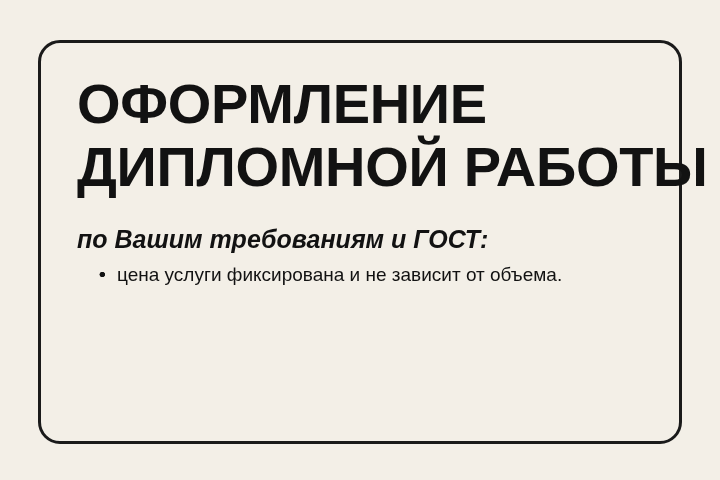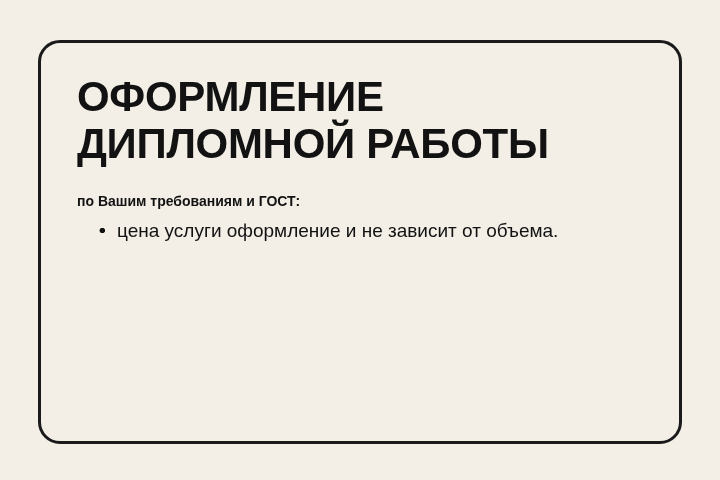--- a/index.html
+++ b/index.html
@@ -26,39 +26,40 @@
     top: 40px;
     width: 644px;
     height: 404px;
     box-sizing: border-box;
     border: 3px solid #1a1a1a;
     border-radius: 22px;
     background: transparent;
     padding: 30px 34px 26px 34px;
   }
   .title {
-    font-size: 42px;
+    font-size: 56px;
     line-height: 1.12;
     font-weight: bold;
     color: #121212;
     letter-spacing: -0.3px;
     margin: 0;
     padding: 0 0 0 2px;
     text-transform: uppercase;
   }
   .title .line {
     display: block;
     white-space: nowrap;
   }
   .subtitle {
     margin: 26px 0 0 2px;
-    font-size: 14px;
+    font-size: 25px;
     font-weight: bold;
     color: #121212;
     line-height: 1.2;
+    font-style: italic;
   }
   .bullets {
     list-style: none;
     margin: 8px 0 0 0;
     padding: 0 0 0 22px;
   }
   .bullets li {
     position: relative;
     font-size: 19px;
     line-height: 1.33;
@@ -90,18 +91,18 @@
 
     <ul class="bullets">
       <li>
         <span class="dot">•</span>
       </li>
       <li>
         <span class="dot">•</span>
       </li>
       <li>
         <span class="dot">•</span>
-        <span>цена услуги оформление и не зависит от объема.</span>
+        <span>цена услуги фиксирована и не зависит от объема.</span>
       </li>
     </ul>
 
   </div>
 </div>
 
 </body></html>

